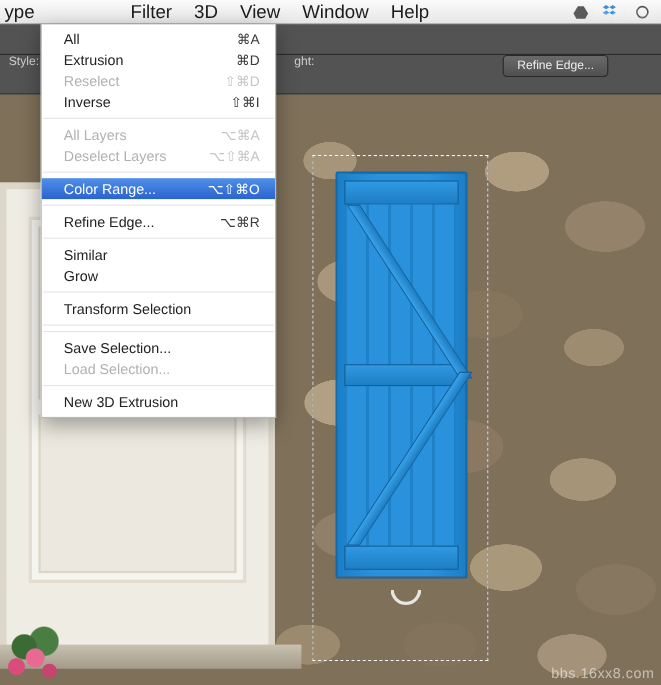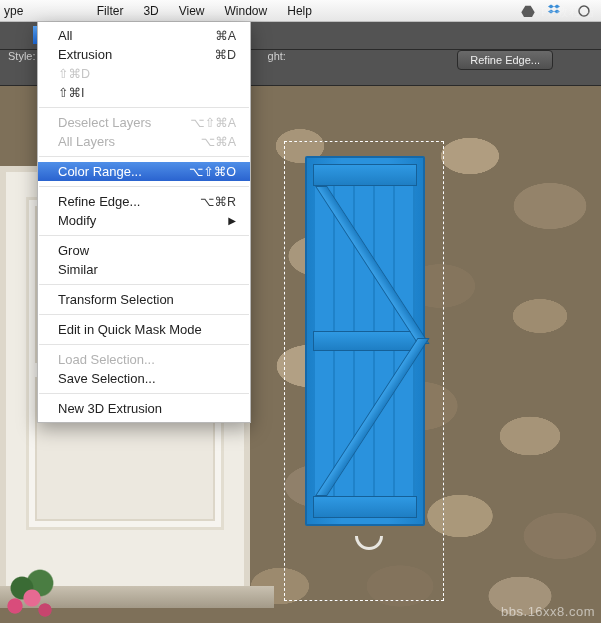--- a/index.html
+++ b/index.html
@@ -17,21 +17,21 @@
     background: linear-gradient(#fbfbfb, #e6e6e6);
     border-bottom: 1px solid #bdbdbd;
     display: flex;
     align-items: center;
     padding: 0 4px;
     position: relative;
     z-index: 100;
   }
   .mac-menubar .menu-item {
     padding: 2px 10px;
-    font-size: 12px;
+    font-size: 17px;
     color: #1a1a1a;
     cursor: default;
   }
   .mac-menubar .menu-item.cut {
     padding-left: 0;
   }
   .mac-menubar .menu-item.active {
     background: linear-gradient(#5aa6f8, #1e6fe6);
     color: #fff;
     margin-top: 48px;
@@ -327,69 +327,64 @@
 <div class="dropdown-menu" id="select-menu">
     <div class="mi">
       <span class="lbl">All</span>
       <span class="sc">⌘A</span>
     </div>
     <div class="mi">
       <span class="lbl">Extrusion</span>
       <span class="sc">⌘D</span>
     </div>
     <div class="mi disabled">
+      <span class="lbl">Reselect</span>
       <span class="sc">⇧⌘D</span>
     </div>
     <div class="mi">
+      <span class="lbl">Inverse</span>
       <span class="sc">⇧⌘I</span>
     </div>
     <div class="sep"></div>
+    <div class="mi disabled">
+      <span class="lbl">All Layers</span>
+      <span class="sc">⌥⌘A</span>
+    </div>
     <div class="mi disabled">
       <span class="lbl">Deselect Layers</span>
       <span class="sc">⌥⇧⌘A</span>
     </div>
-    <div class="mi disabled">
-      <span class="lbl">All Layers</span>
-      <span class="sc">⌥⌘A</span>
-    </div>
     <div class="sep"></div>
     <div class="mi highlight">
       <span class="lbl">Color Range...</span>
       <span class="sc">⌥⇧⌘O</span>
     </div>
     <div class="sep"></div>
     <div class="mi">
       <span class="lbl">Refine Edge...</span>
       <span class="sc">⌥⌘R</span>
     </div>
-    <div class="mi">
-      <span class="lbl">Modify</span>
-      <span class="submenu-arrow">▶</span>
-    </div>
-    <div class="sep"></div>
+    <div class="sep"></div>
+    <div class="mi">
+      <span class="lbl">Similar</span>
+    </div>
     <div class="mi">
       <span class="lbl">Grow</span>
     </div>
-    <div class="mi">
-      <span class="lbl">Similar</span>
-    </div>
     <div class="sep"></div>
     <div class="mi">
       <span class="lbl">Transform Selection</span>
     </div>
     <div class="sep"></div>
-    <div class="mi">
-      <span class="lbl">Edit in Quick Mask Mode</span>
-    </div>
-    <div class="sep"></div>
+    <div class="sep"></div>
+    <div class="mi">
+      <span class="lbl">Save Selection...</span>
+    </div>
     <div class="mi disabled">
       <span class="lbl">Load Selection...</span>
-    </div>
-    <div class="mi">
-      <span class="lbl">Save Selection...</span>
     </div>
     <div class="sep"></div>
     <div class="mi">
       <span class="lbl">New 3D Extrusion</span>
     </div>
   </div>
 
 <svg class="cursor" style="top:202px; left:140px" viewBox="0 0 14 18">
   <path d="M1 1 L1 13 L4 10 L6.5 15 L9 14 L6.5 9 L11 9 Z" fill="#000" stroke="#fff" stroke-width="1"></path>
 </svg>

